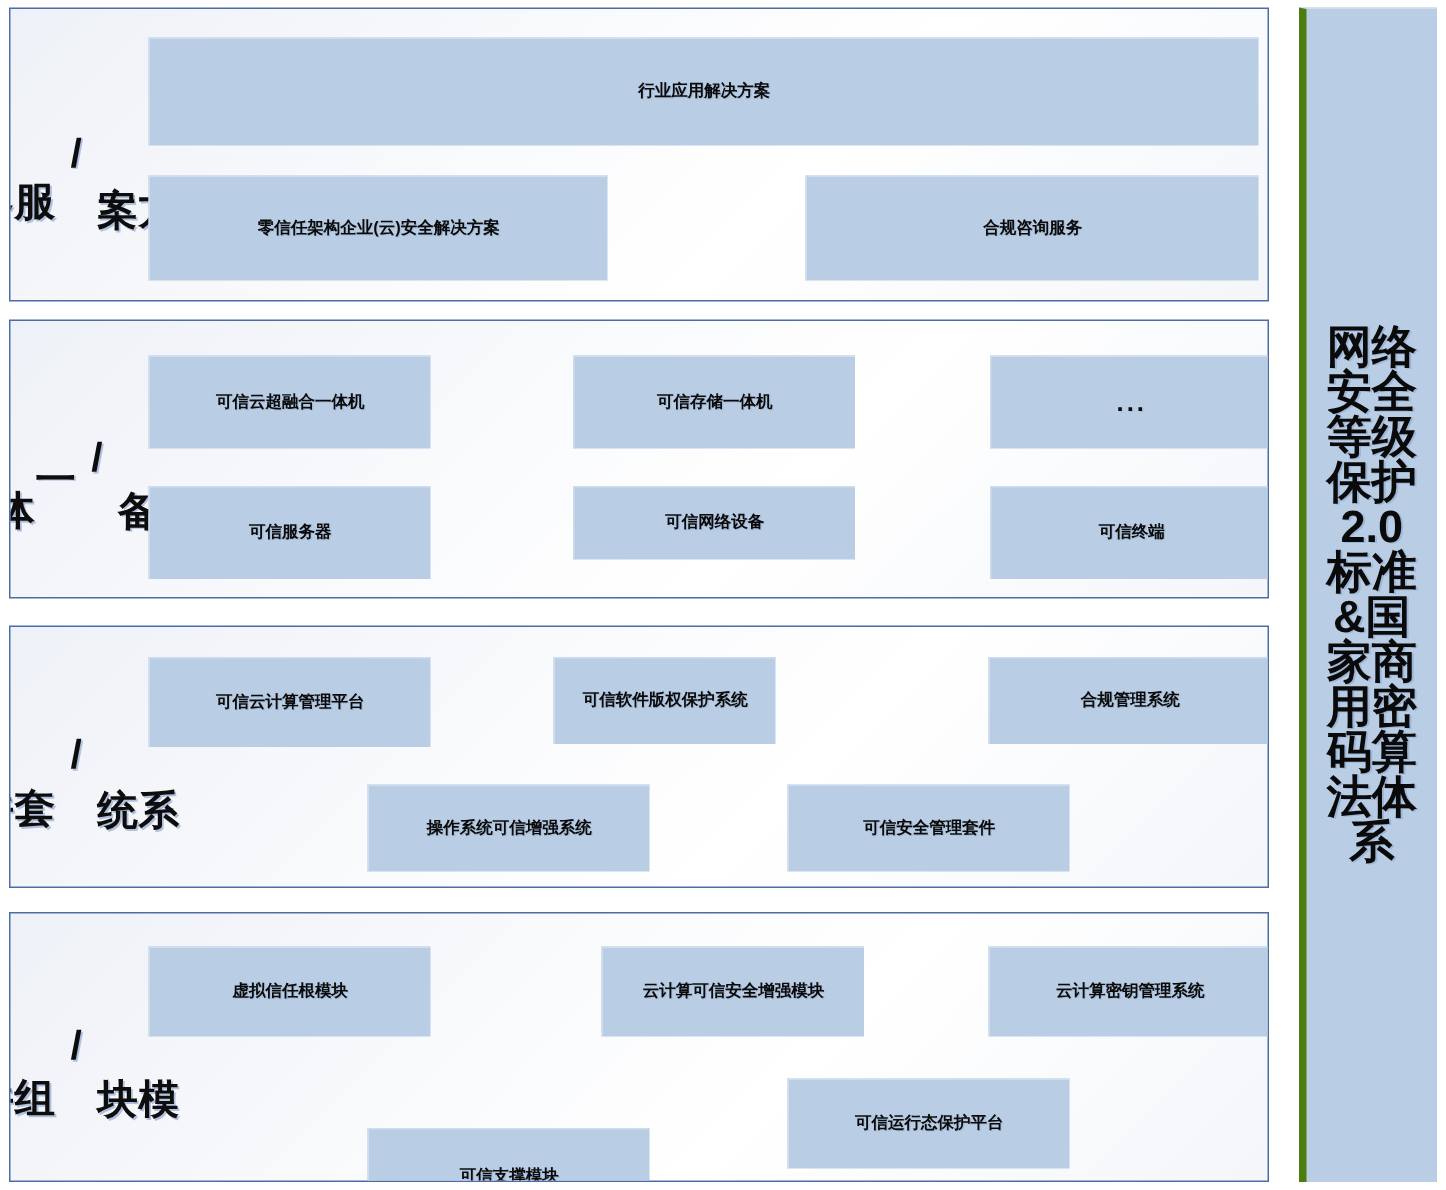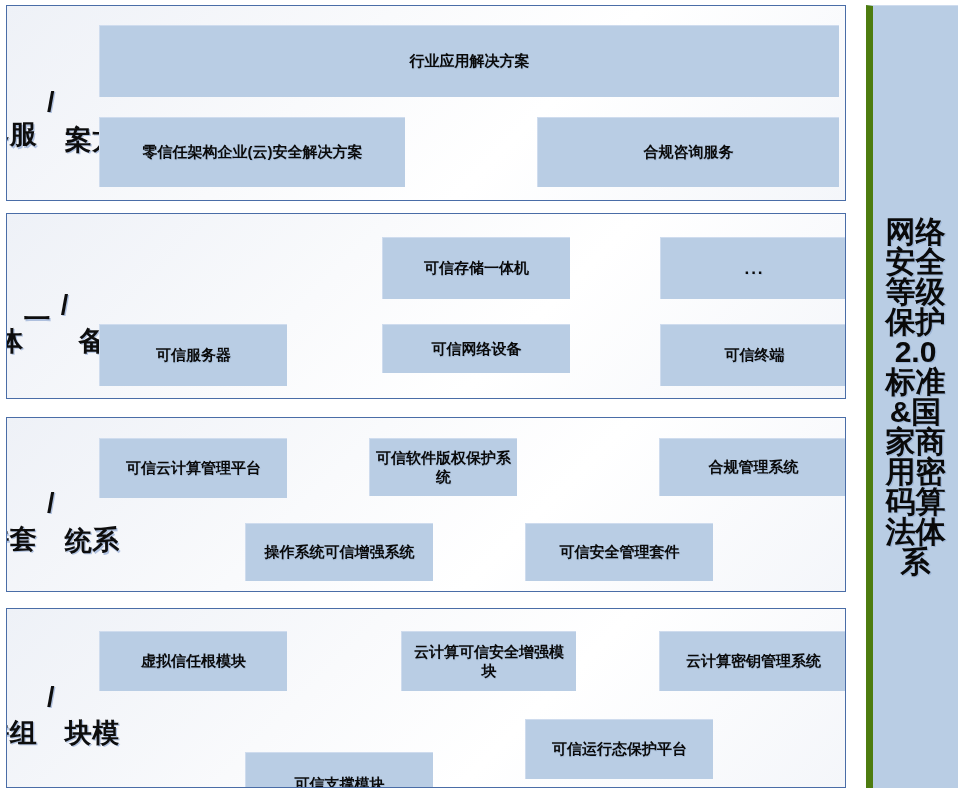--- a/index.html
+++ b/index.html
@@ -67,39 +67,39 @@
   .card {
     position: absolute;
     box-sizing: border-box;
     background: #b9cde4;
     border-top: 1px solid #cfdcee;
     border-left: 1px solid #cfdcee;
     display: flex;
     align-items: center;
     justify-content: center;
     text-align: center;
-    font-size: 15px;
+    font-size: 11px;
     font-weight: bold;
     color: #0a0a0a;
     line-height: 1.25;
     padding: 2px 6px;
     text-shadow: 0.8px 0.8px 0 rgba(150,175,210,0.5);
   }
   .card.dots {
     font-size: 17px;
     letter-spacing: 2px;
   }
 
   
   .standards-bar {
     position: absolute;
     box-sizing: border-box;
     background: #b9cde4;
     border-top: 1px solid #cfdcee;
-    border-left: 7px solid #4d7c0f;
+    border-left: 5px solid #4d7c0f;
     display: flex;
     align-items: center;
     justify-content: center;
   }
   .standards-text {
     font-size: 30px;
     font-weight: bold;
     color: #0a0a0a;
     line-height: 1.0;
     letter-spacing: 0px;
@@ -133,20 +133,21 @@
   <div class="panel" style="left:6px; top:213px; width:840px; height:186px;">
     <div class="layer-label">
       <span class="layer-label-text">设
 备
 /
 一
 体
 机</span>
     </div>
     <div class="panel-body">
+      <div class="card" style="left:2px; top:23px; width:188px; height:62px;">可信云超融合一体机</div>
       <div class="card" style="left:285px; top:23px; width:188px; height:62px;">可信存储一体机</div>
       <div class="card dots" style="left:563px; top:23px; width:188px; height:62px;">...</div>
       <div class="card" style="left:2px; top:110px; width:188px; height:62px;">可信服务器</div>
       <div class="card" style="left:285px; top:110px; width:188px; height:49px;">可信网络设备</div>
       <div class="card" style="left:563px; top:110px; width:188px; height:62px;">可信终端</div>
     </div>
   </div>
 
   <div class="panel" style="left:6px; top:417px; width:840px; height:175px;">
     <div class="layer-label">

